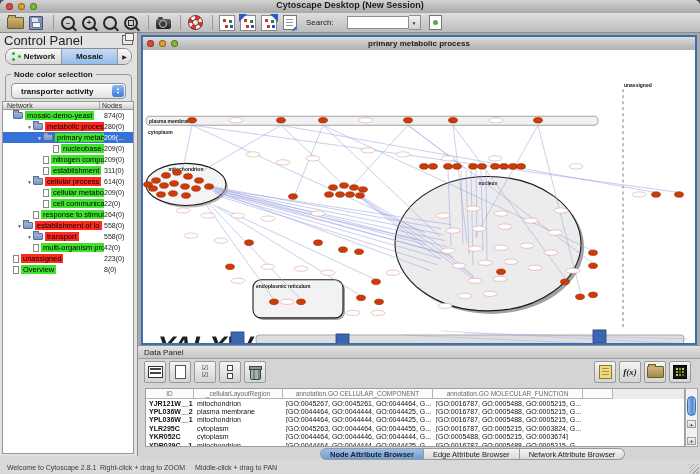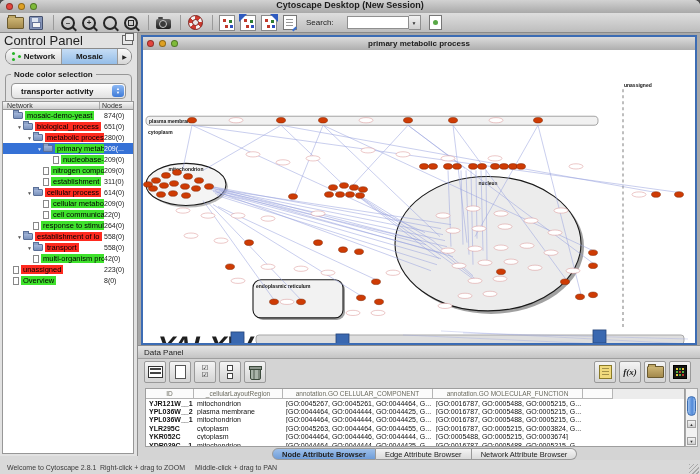--- a/index.html
+++ b/index.html
@@ -140,21 +140,21 @@
   .td.b{font-weight:bold;}
   .dp-scroll{position:absolute;right:2px;top:42px;width:13px;bottom:13px;background:#f2f2f2;border:1px solid #a8a8a8;box-sizing:border-box;}
   .dp-thumb{position:absolute;left:1px;right:1px;top:7px;height:18px;border-radius:5px;
     background:linear-gradient(90deg,#9cc0ee,#4f88d8 60%,#9cc0ee);border:1px solid #3a6cb0;}
   .dp-sarrow{position:absolute;left:1px;right:1px;height:8px;background:linear-gradient(#f4f4f4,#d0d0d0);border:1px solid #a0a0a0;
     font-size:4px;display:flex;align-items:center;justify-content:center;color:#333;box-sizing:border-box;}
   .sa-up{bottom:18px;} .sa-down{bottom:1px;}
   .attr-tabs{position:absolute;left:134px;bottom:0;height:12px;display:flex;}
   .attr-tab{display:flex;align-items:center;justify-content:center;font-size:7.5px;color:#222;padding:0 9px;
     background:linear-gradient(#f4f4f4,#dadada);border:1px solid #999;border-left:none;}
-  .attr-tab:first-child{border-left:1px solid #999;border-radius:7px 0 0 7px;}
+  .attr-tab:first-child{border-left:1px solid #999;border-radius:7px 0 0 7px;margin-left:48px;}
   .attr-tab:last-child{border-radius:0 7px 7px 0;}
   .attr-tab.sel{background:linear-gradient(#9dc0ea,#6f9dd8);font-weight:bold;}
   
   .statusbar{position:absolute;left:0;top:460px;width:700px;height:14px;background:#d9d9d9;}
   .statusbar span{position:absolute;top:4px;font-size:7px;color:#3a3a3a;}
   .st-welcome{left:7px;} .st-zoom{left:100px;} .st-pan{left:195px;}
   .grip{position:absolute;right:1px;bottom:1px;width:10px;height:10px;
     background:repeating-linear-gradient(135deg,#aaa 0 1px,transparent 1px 3px);}
 </style>
 </head>
@@ -258,26 +258,20 @@
     <div class="tree-header">
       <span class="th-net">Network</span>
       <span class="th-nodes">Nodes</span>
     </div>
     <div class="tree">
         <div class="trow" style="padding-left: 3px;">
           <span class="tarrow"></span>
           <span class="tfolder"></span>
           <span class="tlabel green">mosaic-demo-yeast</span>
           <span class="tcount">874(0)</span>
-        </div>
-        <div class="trow" style="padding-left: 13px;">
-          <span class="tarrow">▼</span>
-          <span class="tfolder"></span>
-          <span class="tlabel red">biological_process</span>
-          <span class="tcount">651(0)</span>
         </div>
         <div class="trow" style="padding-left: 23px;">
           <span class="tarrow">▼</span>
           <span class="tfolder"></span>
           <span class="tlabel red">metabolic process</span>
           <span class="tcount">280(0)</span>
         </div>
         <div class="trow sel" style="padding-left: 33px;">
           <span class="tarrow">▼</span>
           <span class="tfolder"></span>

